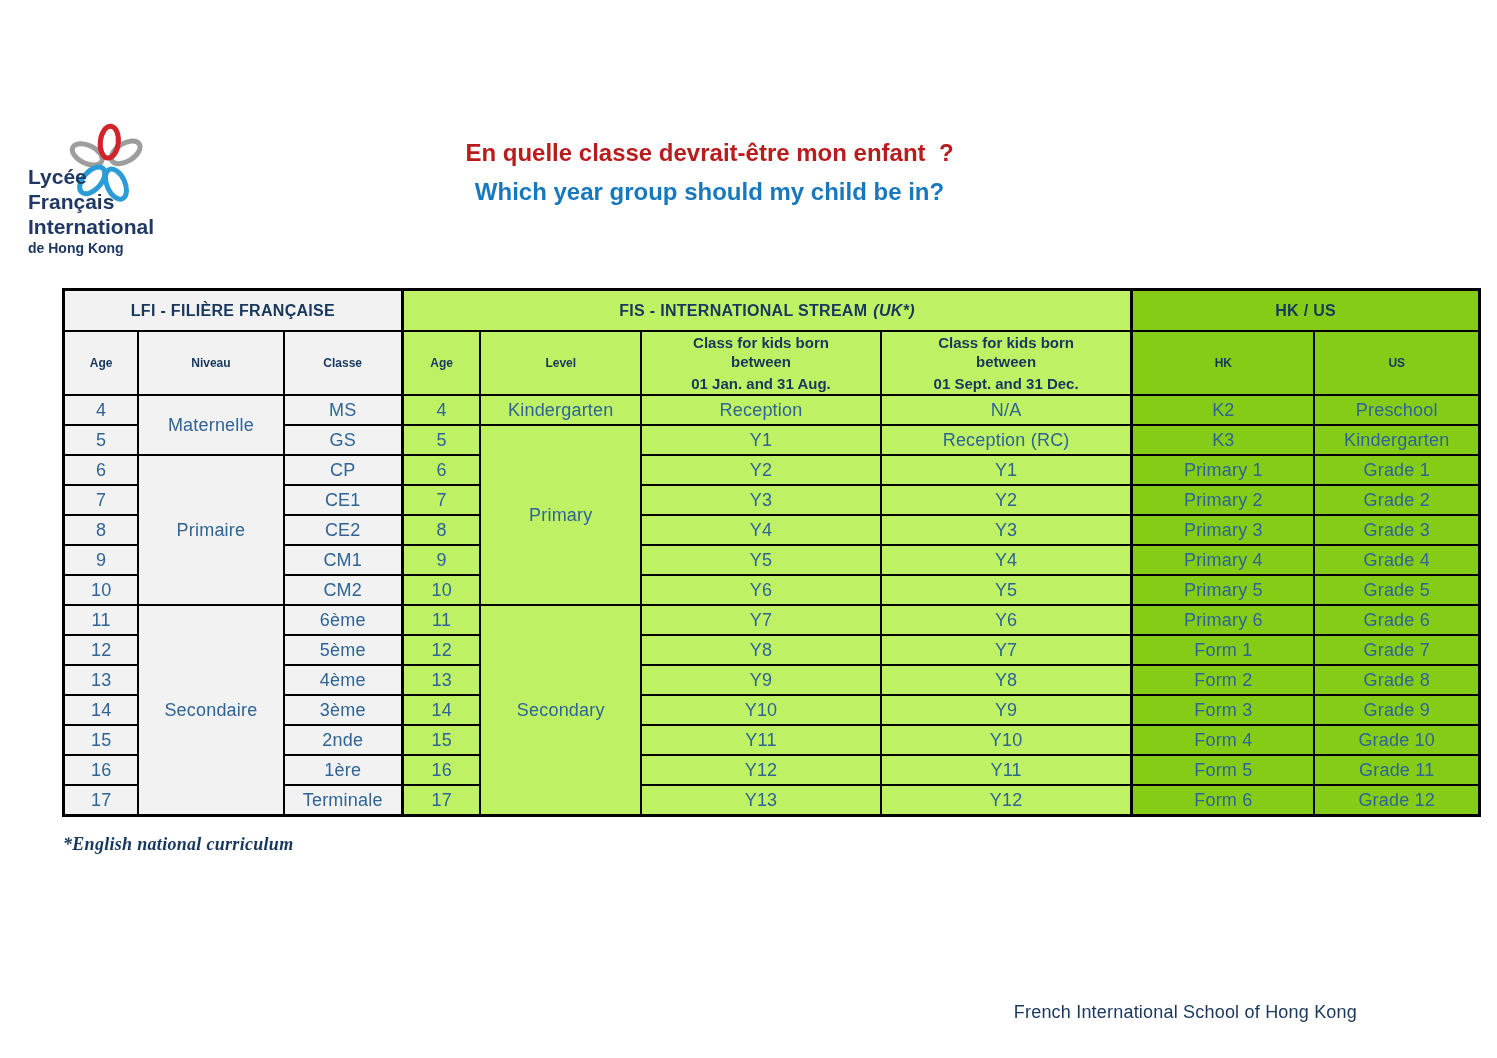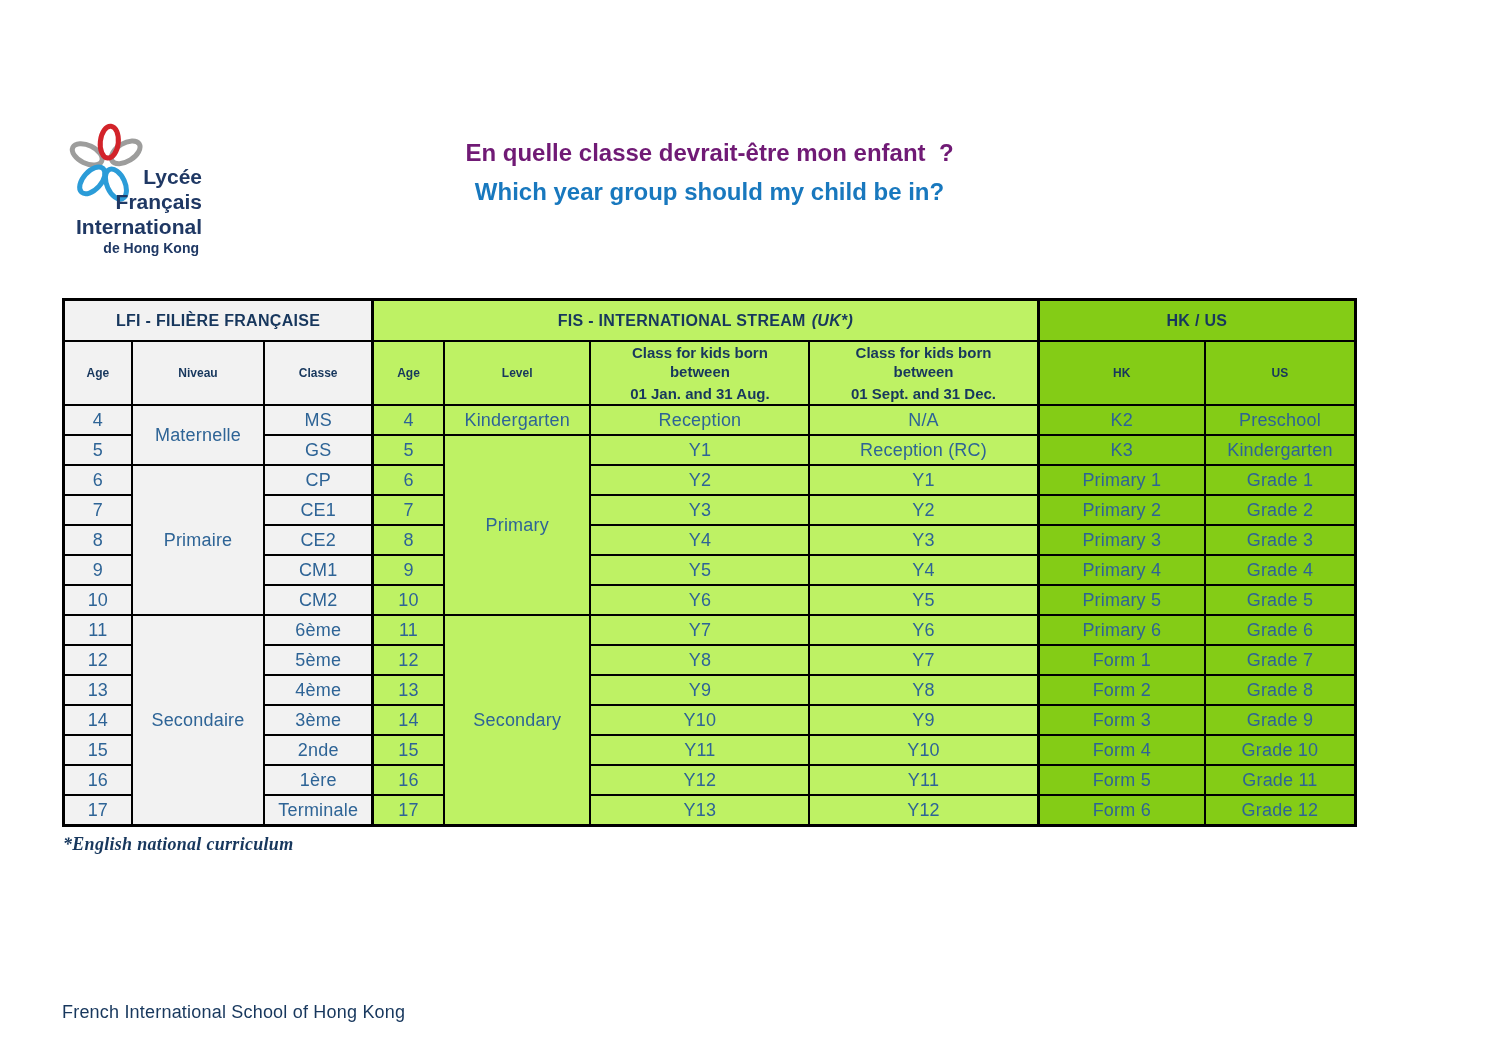--- a/index.html
+++ b/index.html
@@ -3,49 +3,49 @@
 <meta charset="utf-8">
 <style>
   html,body { margin:0; padding:0; background:#fff; }
   .page {
     position:relative; width:1497px; height:1058px; background:#ffffff;
     font-family:"Liberation Sans", sans-serif; overflow:hidden;
   }
 
   
   .logo-flower { position:absolute; left:66px; top:118px; width:82px; height:84px; }
-  .logo-text { position:absolute; left:28px; top:164px; width:174px; text-align:right;
+  .logo-text { position:absolute; left:28px; top:164px; width:174px; 
                color:#1f3864; line-height:25px; font-size:21px; font-weight:bold; }
   .logo-text .l4 { font-size:14px; line-height:18px; padding-right:3px; }
 
   
   .titles { position:absolute; left:62px; top:139px; width:1295px; text-align:center; }
-  .title-fr { font-size:24px; font-weight:bold; color:#701a75; white-space:pre-wrap; }
+  .title-fr { font-size:24px; font-weight:bold; color:#b91c1c; white-space:pre-wrap; }
   .title-en { font-size:24px; font-weight:bold; color:#1878be; margin-top:11px;text-align:center; }
 
   
-  .grid { position:absolute; left:62px; top:298px; width:1295px;
+  .grid { position:absolute; left:62px; top:288px; width:1419px;
           border-collapse:collapse; table-layout:fixed; border:3px solid #000; }
   .grid td { border:2px solid #000; text-align:center; vertical-align:middle; padding:0; overflow:hidden; }
   .bl { border-left:3px solid #000 !important; }
   .lfi  { background:#f2f2f2; }
   .fis  { background:#bef264; }
   .hkus { background:#84cc16; }
   .sec-row td { height:39px; font-size:16px; font-weight:bold; color:#17375d; letter-spacing:0.3px; }
   .hdr-row td { height:62px; font-size:12px; font-weight:bold; color:#17375d; }
   .hdr-row .born { font-size:15px; }
   .born .lbl { white-space:pre-line; line-height:19px; }
   .born .dates { text-underline-offset:3px; line-height:21px; margin-top:2px; }
   .it { font-style:italic; margin-left:6px; }
   tr.r td { height:28px; font-size:18px; color:#2e6496; font-weight:400; letter-spacing:0.2px; }
 
   
   .footnote { position:absolute; left:63px; top:834px; font-size:18px; font-style:italic;
               font-weight:bold; color:#17375d; letter-spacing:0.3px;font-family:Liberation Serif, serif; }
-  .footer { position:absolute; left:62px; top:1002px; width:1295px; text-align:left;
+  .footer { position:absolute; left:62px; top:1002px; width:1295px; text-align:right;
             font-size:18px; color:#17375d; letter-spacing:0.2px; }
 </style>
 </head>
 <body>
 
 <div class="page">
 
   <svg class="logo-flower" viewBox="0 0 80 84">
     <g fill="none" stroke-width="5">
       <ellipse cx="40" cy="24" rx="9" ry="16" stroke="#9d9d9c" transform="rotate(-64 40 46)"></ellipse>

